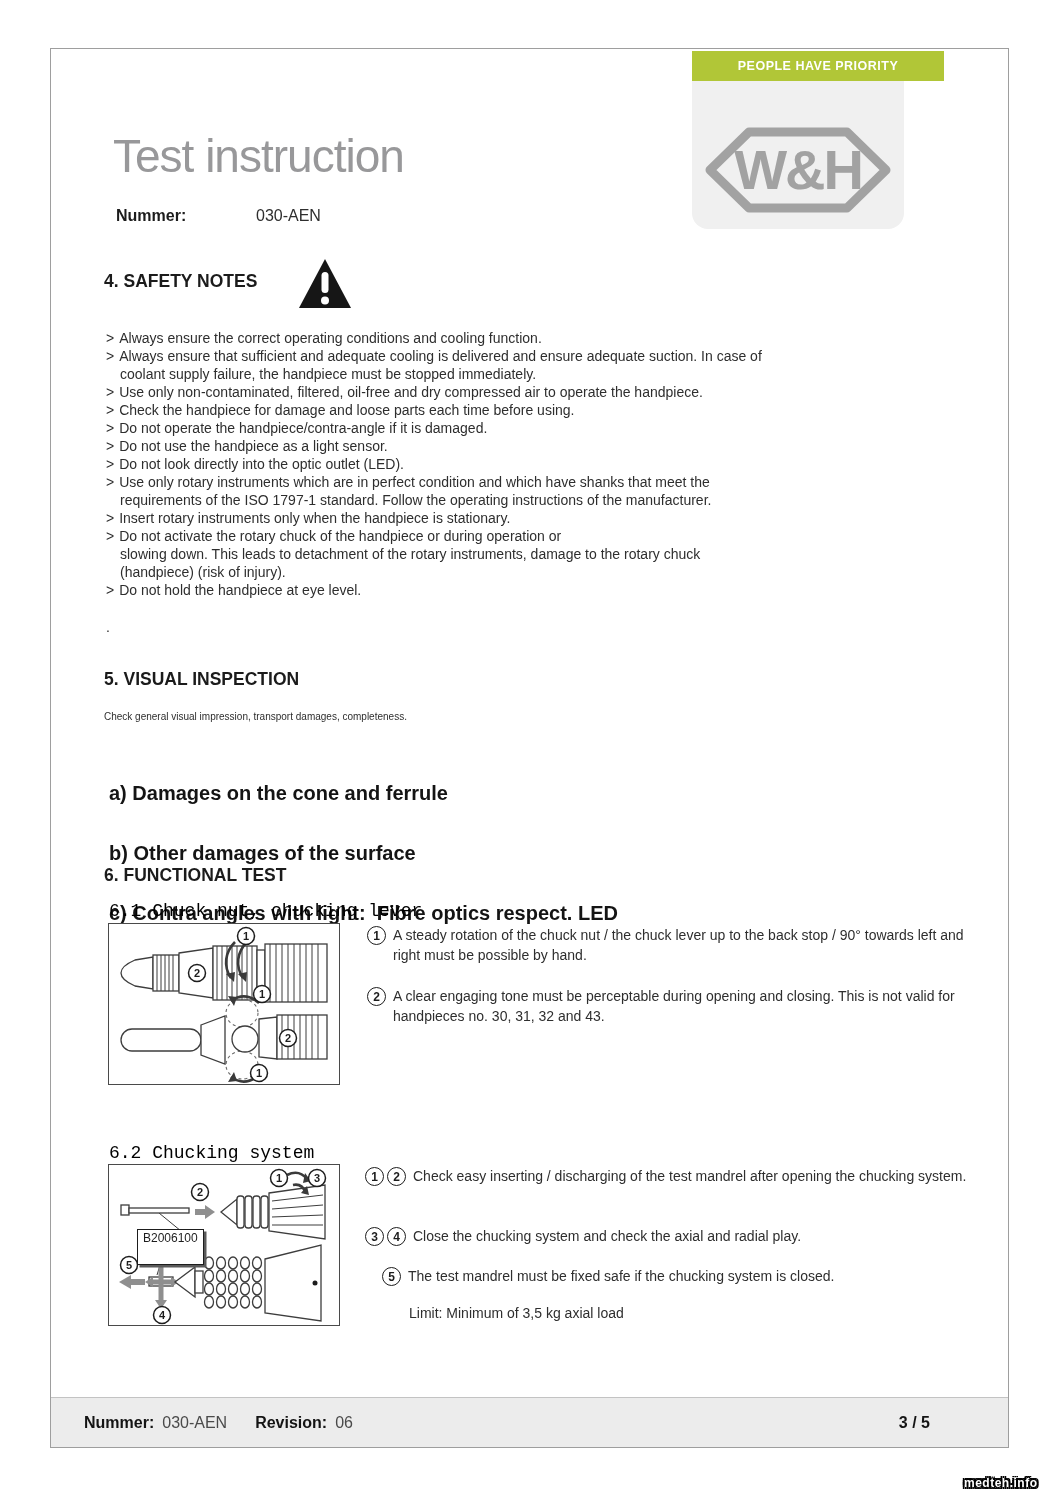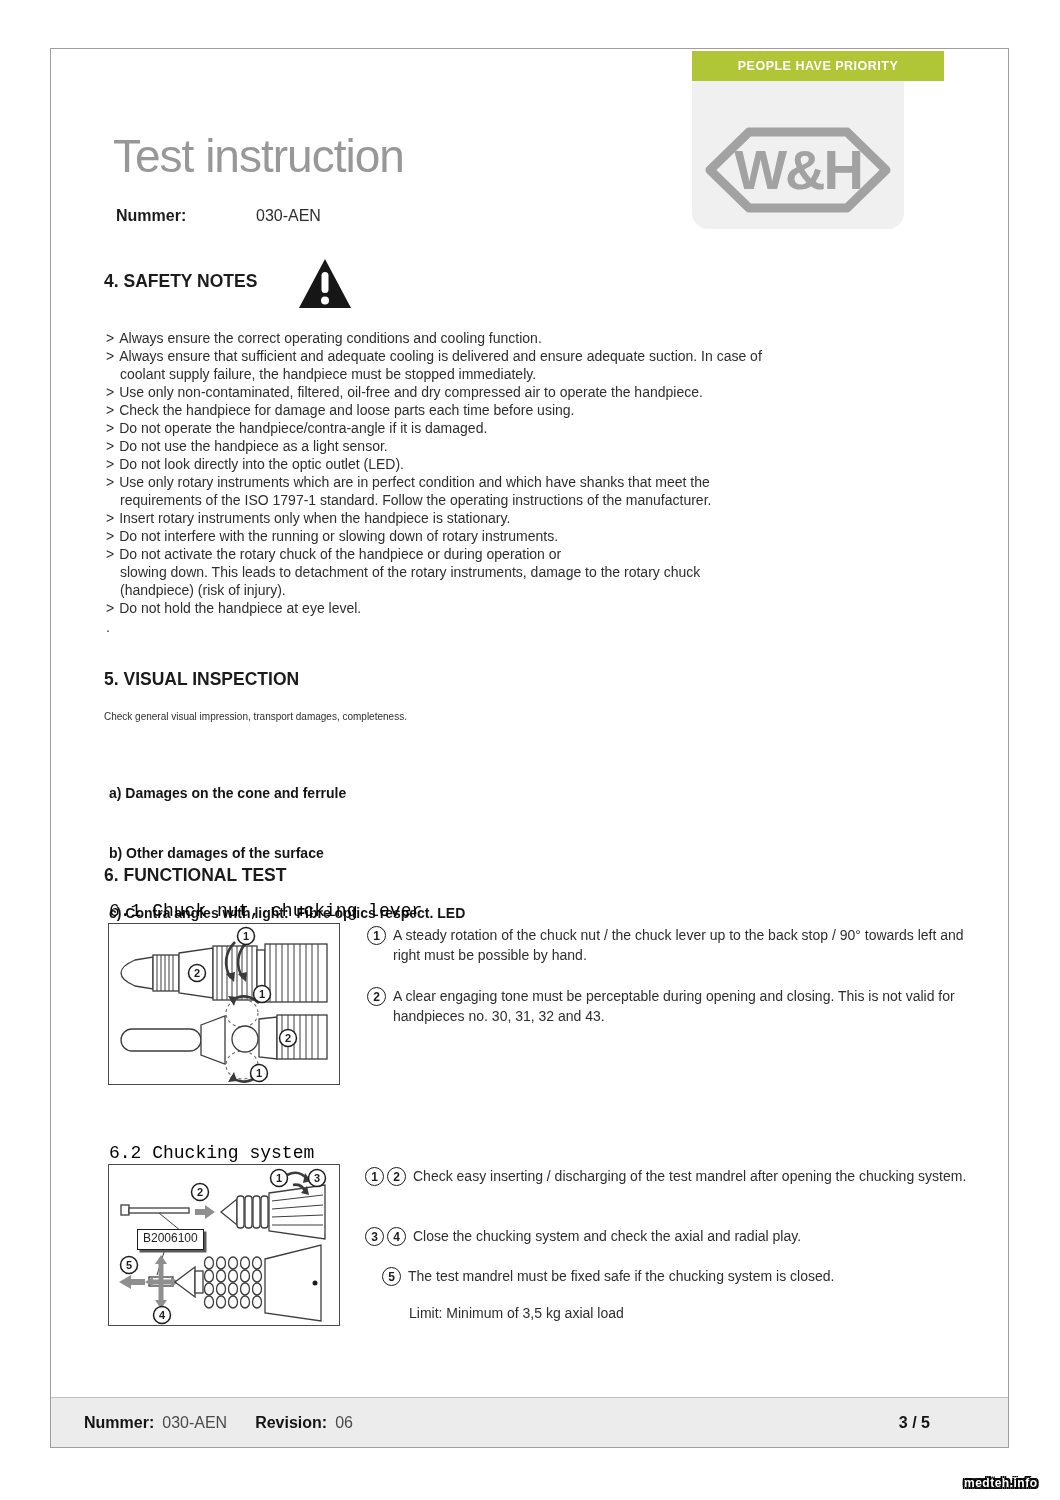--- a/index.html
+++ b/index.html
@@ -34,35 +34,35 @@
   
   .h-sec{position:absolute;font-size:17.5px;font-weight:bold;color:#1b1b1b;white-space:nowrap;}
   .h-sub{position:absolute;font-size:18px;color:#000000;white-space:nowrap;font-family:Liberation Mono, monospace;}
   
   .safety-list{position:absolute;left:55px;top:268px;width:880px;font-size:14px;line-height:18px;margin-top:12px;}
   .sline{white-space:pre;}
   .sline .gt{margin-right:5px;}
   .sline.cont{padding-left:14px;}
   .stray-dot{position:absolute;left:55px;top:570px;font-size:14px;}
   .s5-intro{position:absolute;left:53px;top:662px;font-size:10px;white-space:nowrap;}
-  .s5-items{position:absolute;left:58px;top:694px;font-size:14px;font-weight:bold;line-height:20px;color:#141414;white-space:pre-wrap;}
+  .s5-items{position:absolute;left:58px;top:694px;font-size:20px;font-weight:bold;line-height:20px;color:#141414;white-space:pre-wrap;}
   
   .fig{position:absolute;width:230px;height:160px;background:#fff;border:1px solid #4a4a4a;}
   .fig svg{display:block;}
   .ln{stroke:#3d3d3d;stroke-width:1.3;fill:#ffffff;}
   .thin{stroke:#3d3d3d;stroke-width:1;fill:none;}
   .dash{stroke:#6a6a6a;stroke-width:1.1;fill:none;stroke-dasharray:3 3;}
   .arr{fill:#8f8f8f;stroke:none;}
   .swoosh{stroke:#3a3a3a;stroke-width:2.6;fill:none;}
   .ahead{fill:#3a3a3a;stroke:none;}
   .co{stroke:#1d1d1d;stroke-width:1.5;fill:#ffffff;}
   .cot{font-size:11px;font-weight:bold;fill:#1d1d1d;text-anchor:middle;}
   .plabel{
     position:absolute;left:28px;top:64px;border:1.8px solid #1d1d1d;background:#fff;
-    font-size:12px;color:#1d1d1d;padding:1px 5px 4px;box-shadow:2.5px 2.5px 0 #5a5a5a;
+    font-size:12px;color:#1d1d1d;padding:1px 5px 19px;box-shadow:2.5px 2.5px 0 #5a5a5a;
     white-space:nowrap;
   }
   
   .step{position:absolute;display:flex;gap:7px;align-items:flex-start;}
   .cnum{
     width:19px;height:19px;border:1.6px solid #1d1d1d;border-radius:50%;
     display:inline-flex;align-items:center;justify-content:center;
     font-size:12px;font-weight:bold;color:#1d1d1d;flex:0 0 auto;box-sizing:border-box;
     margin-top:1px;
   }
@@ -119,21 +119,20 @@
     <div class="sline"><span class="gt">&gt;</span><span>Always ensure that sufficient and adequate cooling is delivered and ensure adequate suction. In case of</span></div>
     <div class="sline cont"><span>coolant supply failure, the handpiece must be stopped immediately.</span></div>
     <div class="sline"><span class="gt">&gt;</span><span>Use only non-contaminated, filtered, oil-free and dry compressed air to operate the handpiece.</span></div>
     <div class="sline"><span class="gt">&gt;</span><span>Check the handpiece for damage and loose parts each time before using.</span></div>
     <div class="sline"><span class="gt">&gt;</span><span>Do not operate the handpiece/contra-angle if it is damaged.</span></div>
     <div class="sline"><span class="gt">&gt;</span><span>Do not use the handpiece as a light sensor.</span></div>
     <div class="sline"><span class="gt">&gt;</span><span>Do not look directly into the optic outlet (LED).</span></div>
     <div class="sline"><span class="gt">&gt;</span><span>Use only rotary instruments which are in perfect condition and which have shanks that meet the</span></div>
     <div class="sline cont"><span>requirements of the ISO 1797-1 standard. Follow the operating instructions of the manufacturer.</span></div>
     <div class="sline"><span class="gt">&gt;</span><span>Insert rotary instruments only when the handpiece is stationary.</span></div>
-    <div class="sline"><span class="gt">&gt;</span><span>Do not interfere with the running or slowing down of rotary instruments.</span></div>
     <div class="sline"><span class="gt">&gt;</span><span>Do not activate the rotary chuck of the handpiece or during operation or</span></div>
     <div class="sline cont"><span>slowing down. This leads to detachment of the rotary instruments, damage to the rotary chuck</span></div>
     <div class="sline cont"><span>(handpiece) (risk of injury).</span></div>
     <div class="sline"><span class="gt">&gt;</span><span>Do not hold the handpiece at eye level.</span></div>
   </div>
 
   <div class="stray-dot">.</div>
 
   <div class="h-sec" style="left:53px;top:620px">5. VISUAL INSPECTION</div>
   <div class="s5-intro">Check general visual impression, transport damages, completeness.</div>

